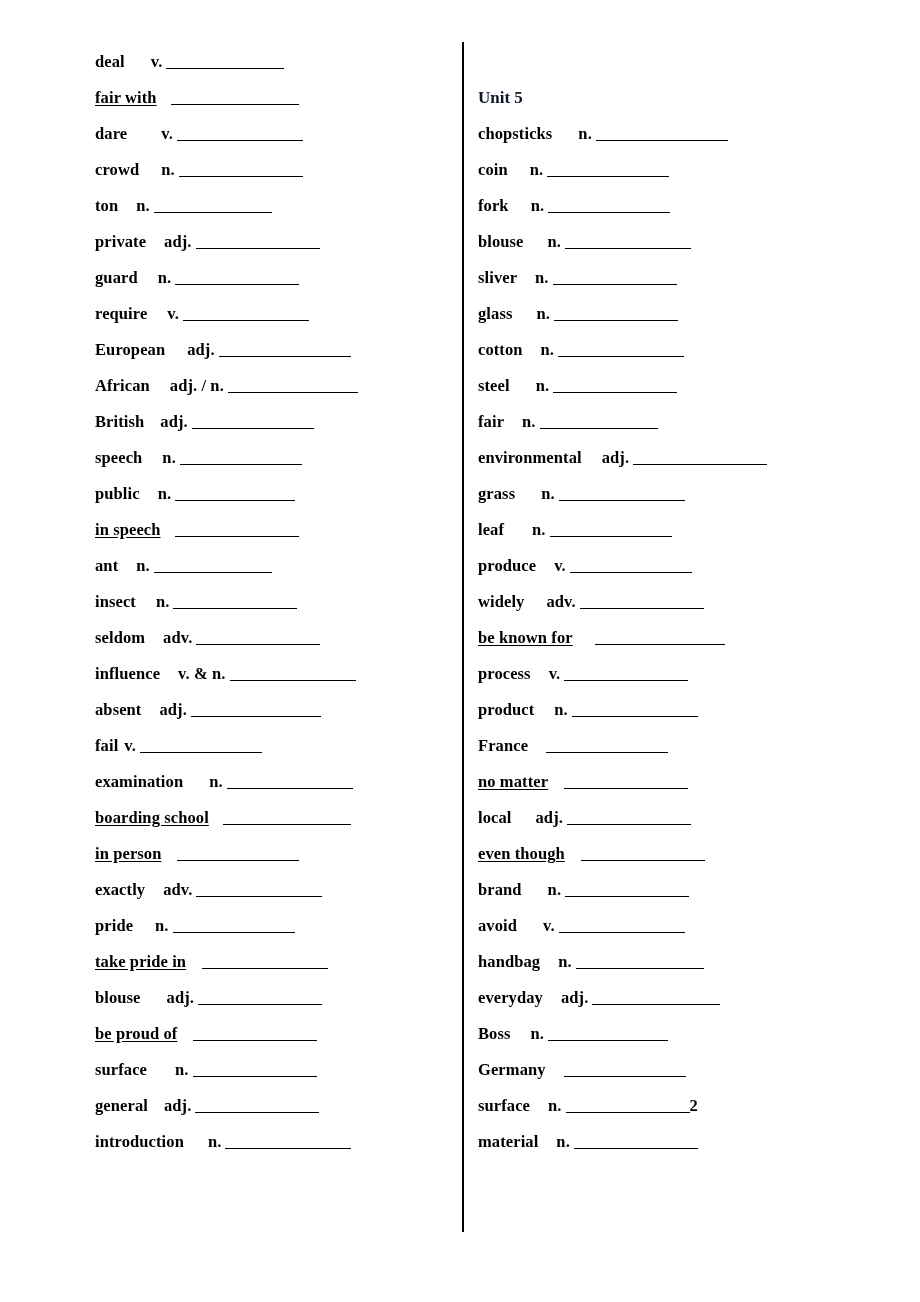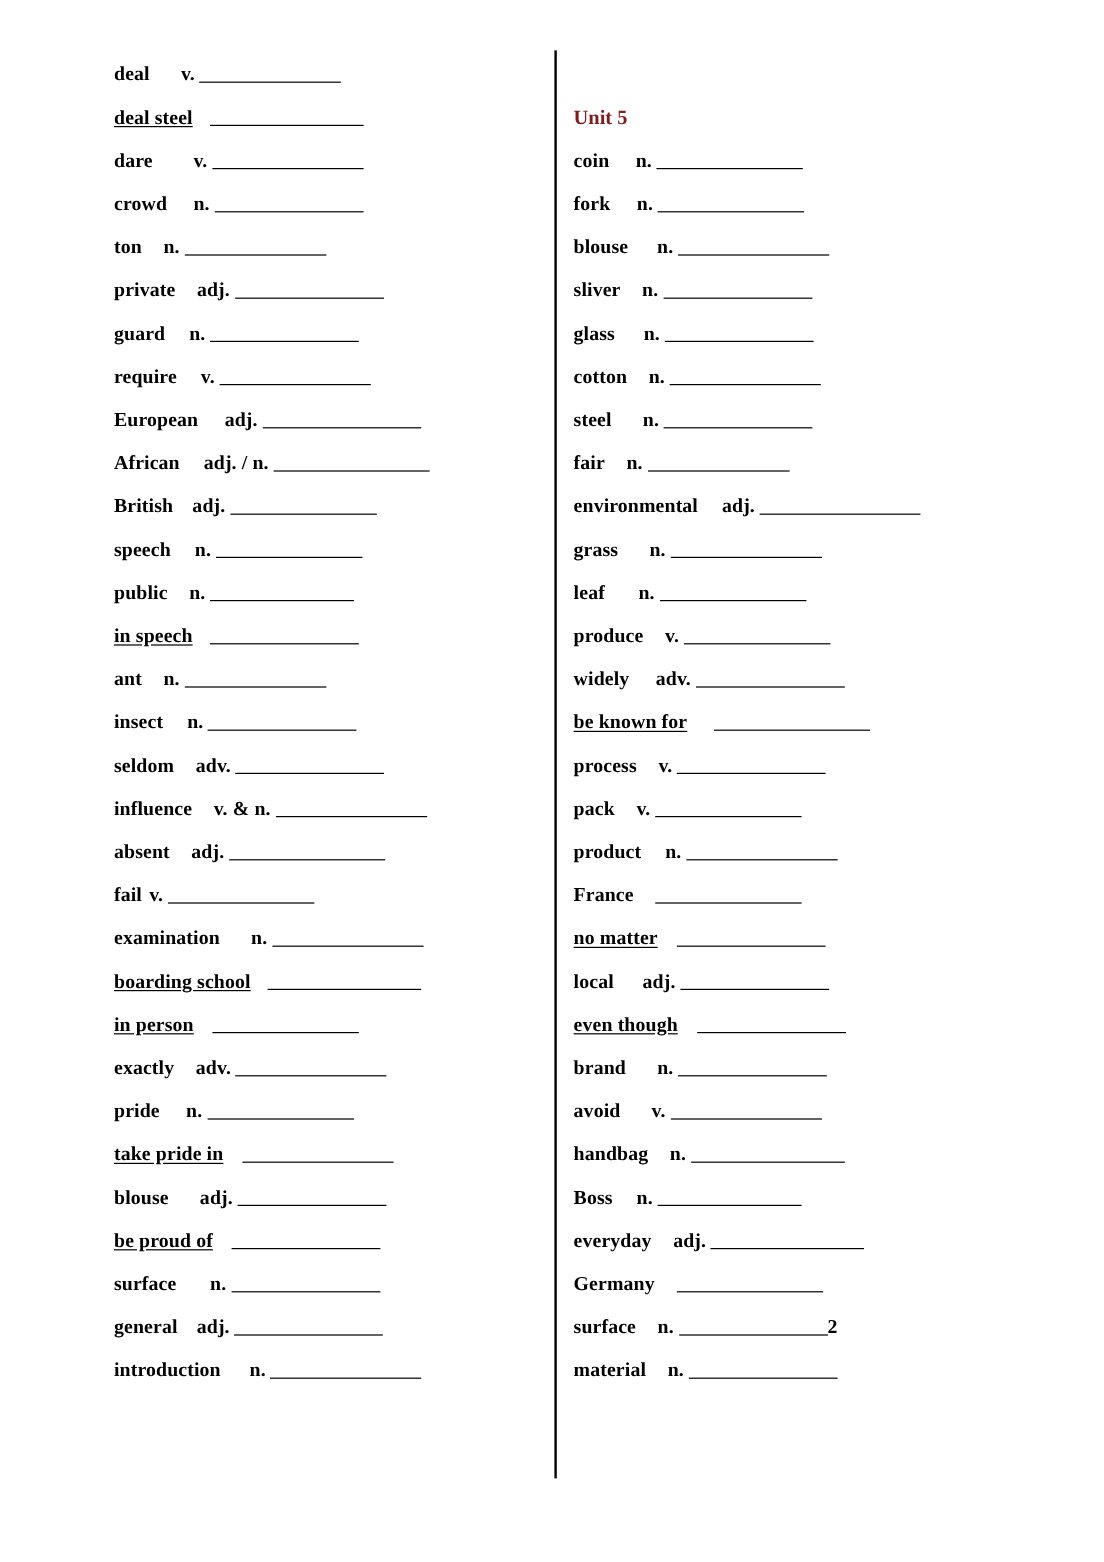--- a/index.html
+++ b/index.html
@@ -71,39 +71,39 @@
     height: 0.95em;
     vertical-align: -2px;
     margin-left: 4px;
   }
 
   .unit-title {
     height: 36px;
     line-height: 36px;
     font-size: 17px;
     font-weight: bold;
-    color: #7f1d1d;
+    color: #0f172a;
   }
 
   .trailing-num {
     font-weight: bold;
     font-size: 16.5px;
   }
 </style>
 </head>
 <body>
 
 <div class="page">
 
   <div class="divider"></div>
 
   <div class="col col-left" id="left-col">
       <div style="height: 44px;"></div>
       <div class="entry"><span class="headword">deal</span><span style="display: inline-block; width: 26px;"></span><span class="pos">v.</span><span class="blank" style="width: 118px;"></span></div>
-      <div class="entry"><span class="headword phrase">deal steel</span><span style="display: inline-block; width: 10px;"></span><span class="blank" style="width: 128px;"></span></div>
+      <div class="entry"><span class="headword phrase">fair with</span><span style="display: inline-block; width: 10px;"></span><span class="blank" style="width: 128px;"></span></div>
       <div class="entry"><span class="headword">dare</span><span style="display: inline-block; width: 34px;"></span><span class="pos">v.</span><span class="blank" style="width: 126px;"></span></div>
       <div class="entry"><span class="headword">crowd</span><span style="display: inline-block; width: 22px;"></span><span class="pos">n.</span><span class="blank" style="width: 124px;"></span></div>
       <div class="entry"><span class="headword">ton</span><span style="display: inline-block; width: 18px;"></span><span class="pos">n.</span><span class="blank" style="width: 118px;"></span></div>
       <div class="entry"><span class="headword">private</span><span style="display: inline-block; width: 18px;"></span><span class="pos">adj.</span><span class="blank" style="width: 124px;"></span></div>
       <div class="entry"><span class="headword">guard</span><span style="display: inline-block; width: 20px;"></span><span class="pos">n.</span><span class="blank" style="width: 124px;"></span></div>
       <div class="entry"><span class="headword">require</span><span style="display: inline-block; width: 20px;"></span><span class="pos">v.</span><span class="blank" style="width: 126px;"></span></div>
       <div class="entry"><span class="headword">European</span><span style="display: inline-block; width: 22px;"></span><span class="pos">adj.</span><span class="blank" style="width: 132px;"></span></div>
       <div class="entry"><span class="headword">African</span><span style="display: inline-block; width: 20px;"></span><span class="pos">adj. / n.</span><span class="blank" style="width: 130px;"></span></div>
       <div class="entry"><span class="headword">British</span><span style="display: inline-block; width: 16px;"></span><span class="pos">adj.</span><span class="blank" style="width: 122px;"></span></div>
       <div class="entry"><span class="headword">speech</span><span style="display: inline-block; width: 20px;"></span><span class="pos">n.</span><span class="blank" style="width: 122px;"></span></div>
@@ -124,44 +124,44 @@
       <div class="entry"><span class="headword">blouse</span><span style="display: inline-block; width: 26px;"></span><span class="pos">adj.</span><span class="blank" style="width: 124px;"></span></div>
       <div class="entry"><span class="headword phrase">be proud of</span><span style="display: inline-block; width: 12px;"></span><span class="blank" style="width: 124px;"></span></div>
       <div class="entry"><span class="headword">surface</span><span style="display: inline-block; width: 28px;"></span><span class="pos">n.</span><span class="blank" style="width: 124px;"></span></div>
       <div class="entry"><span class="headword">general</span><span style="display: inline-block; width: 16px;"></span><span class="pos">adj.</span><span class="blank" style="width: 124px;"></span></div>
       <div class="entry"><span class="headword">introduction</span><span style="display: inline-block; width: 24px;"></span><span class="pos">n.</span><span class="blank" style="width: 126px;"></span></div>
     </div>
 
   <div class="col col-right" id="right-col">
       <div style="height: 80px;"></div>
       <div class="unit-title">Unit 5</div>
+      <div class="entry"><span class="headword">chopsticks</span><span style="display: inline-block; width: 26px;"></span><span class="pos">n.</span><span class="blank" style="width: 132px;"></span></div>
       <div class="entry"><span class="headword">coin</span><span style="display: inline-block; width: 22px;"></span><span class="pos">n.</span><span class="blank" style="width: 122px;"></span></div>
       <div class="entry"><span class="headword">fork</span><span style="display: inline-block; width: 22px;"></span><span class="pos">n.</span><span class="blank" style="width: 122px;"></span></div>
       <div class="entry"><span class="headword">blouse</span><span style="display: inline-block; width: 24px;"></span><span class="pos">n.</span><span class="blank" style="width: 126px;"></span></div>
       <div class="entry"><span class="headword">sliver</span><span style="display: inline-block; width: 18px;"></span><span class="pos">n.</span><span class="blank" style="width: 124px;"></span></div>
       <div class="entry"><span class="headword">glass</span><span style="display: inline-block; width: 24px;"></span><span class="pos">n.</span><span class="blank" style="width: 124px;"></span></div>
       <div class="entry"><span class="headword">cotton</span><span style="display: inline-block; width: 18px;"></span><span class="pos">n.</span><span class="blank" style="width: 126px;"></span></div>
       <div class="entry"><span class="headword">steel</span><span style="display: inline-block; width: 26px;"></span><span class="pos">n.</span><span class="blank" style="width: 124px;"></span></div>
       <div class="entry"><span class="headword">fair</span><span style="display: inline-block; width: 18px;"></span><span class="pos">n.</span><span class="blank" style="width: 118px;"></span></div>
       <div class="entry"><span class="headword">environmental</span><span style="display: inline-block; width: 20px;"></span><span class="pos">adj.</span><span class="blank" style="width: 134px;"></span></div>
       <div class="entry"><span class="headword">grass</span><span style="display: inline-block; width: 26px;"></span><span class="pos">n.</span><span class="blank" style="width: 126px;"></span></div>
       <div class="entry"><span class="headword">leaf</span><span style="display: inline-block; width: 28px;"></span><span class="pos">n.</span><span class="blank" style="width: 122px;"></span></div>
       <div class="entry"><span class="headword">produce</span><span style="display: inline-block; width: 18px;"></span><span class="pos">v.</span><span class="blank" style="width: 122px;"></span></div>
       <div class="entry"><span class="headword">widely</span><span style="display: inline-block; width: 22px;"></span><span class="pos">adv.</span><span class="blank" style="width: 124px;"></span></div>
       <div class="entry"><span class="headword phrase">be known for</span><span style="display: inline-block; width: 18px;"></span><span class="blank" style="width: 130px;"></span></div>
       <div class="entry"><span class="headword">process</span><span style="display: inline-block; width: 18px;"></span><span class="pos">v.</span><span class="blank" style="width: 124px;"></span></div>
-      <div class="entry"><span class="headword">pack</span><span style="display: inline-block; width: 18px;"></span><span class="pos">v.</span><span class="blank" style="width: 122px;"></span></div>
       <div class="entry"><span class="headword">product</span><span style="display: inline-block; width: 20px;"></span><span class="pos">n.</span><span class="blank" style="width: 126px;"></span></div>
       <div class="entry"><span class="headword">France</span><span style="display: inline-block; width: 14px;"></span><span class="blank" style="width: 122px;"></span></div>
       <div class="entry"><span class="headword phrase">no matter</span><span style="display: inline-block; width: 12px;"></span><span class="blank" style="width: 124px;"></span></div>
       <div class="entry"><span class="headword">local</span><span style="display: inline-block; width: 24px;"></span><span class="pos">adj.</span><span class="blank" style="width: 124px;"></span></div>
       <div class="entry"><span class="headword phrase">even though</span><span style="display: inline-block; width: 12px;"></span><span class="blank" style="width: 124px;"></span></div>
       <div class="entry"><span class="headword">brand</span><span style="display: inline-block; width: 26px;"></span><span class="pos">n.</span><span class="blank" style="width: 124px;"></span></div>
       <div class="entry"><span class="headword">avoid</span><span style="display: inline-block; width: 26px;"></span><span class="pos">v.</span><span class="blank" style="width: 126px;"></span></div>
       <div class="entry"><span class="headword">handbag</span><span style="display: inline-block; width: 18px;"></span><span class="pos">n.</span><span class="blank" style="width: 128px;"></span></div>
+      <div class="entry"><span class="headword">everyday</span><span style="display: inline-block; width: 18px;"></span><span class="pos">adj.</span><span class="blank" style="width: 128px;"></span></div>
       <div class="entry"><span class="headword">Boss</span><span style="display: inline-block; width: 20px;"></span><span class="pos">n.</span><span class="blank" style="width: 120px;"></span></div>
-      <div class="entry"><span class="headword">everyday</span><span style="display: inline-block; width: 18px;"></span><span class="pos">adj.</span><span class="blank" style="width: 128px;"></span></div>
       <div class="entry"><span class="headword">Germany</span><span style="display: inline-block; width: 14px;"></span><span class="blank" style="width: 122px;"></span></div>
       <div class="entry"><span class="headword">surface</span><span style="display: inline-block; width: 18px;"></span><span class="pos">n.</span><span class="blank" style="width: 124px;"></span><span class="trailing-num">2</span></div>
       <div class="entry"><span class="headword">material</span><span style="display: inline-block; width: 18px;"></span><span class="pos">n.</span><span class="blank" style="width: 124px;"></span></div>
     </div>
 
 </div>
 
 </body></html>

